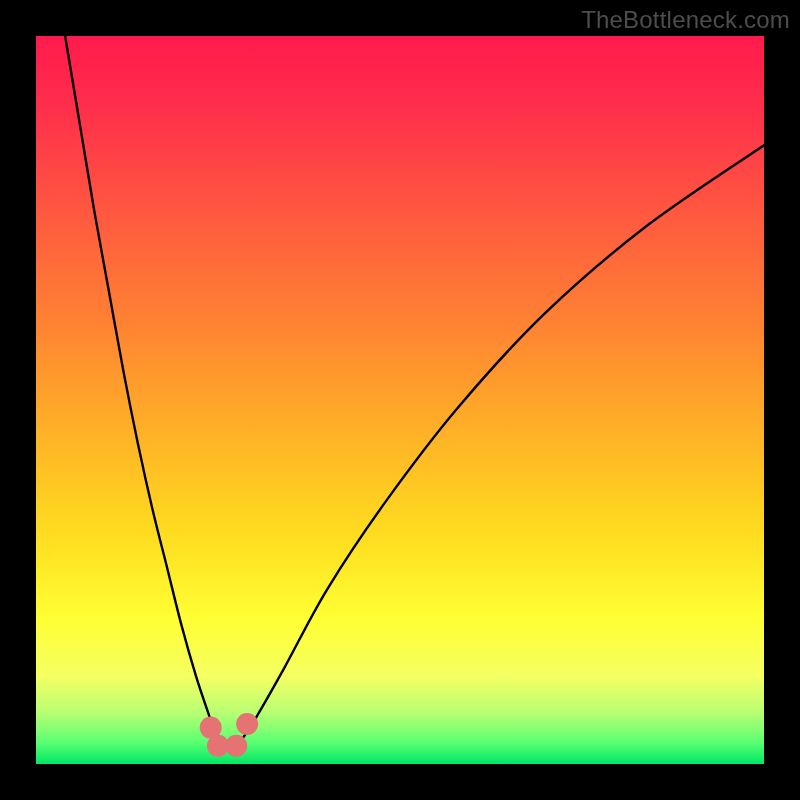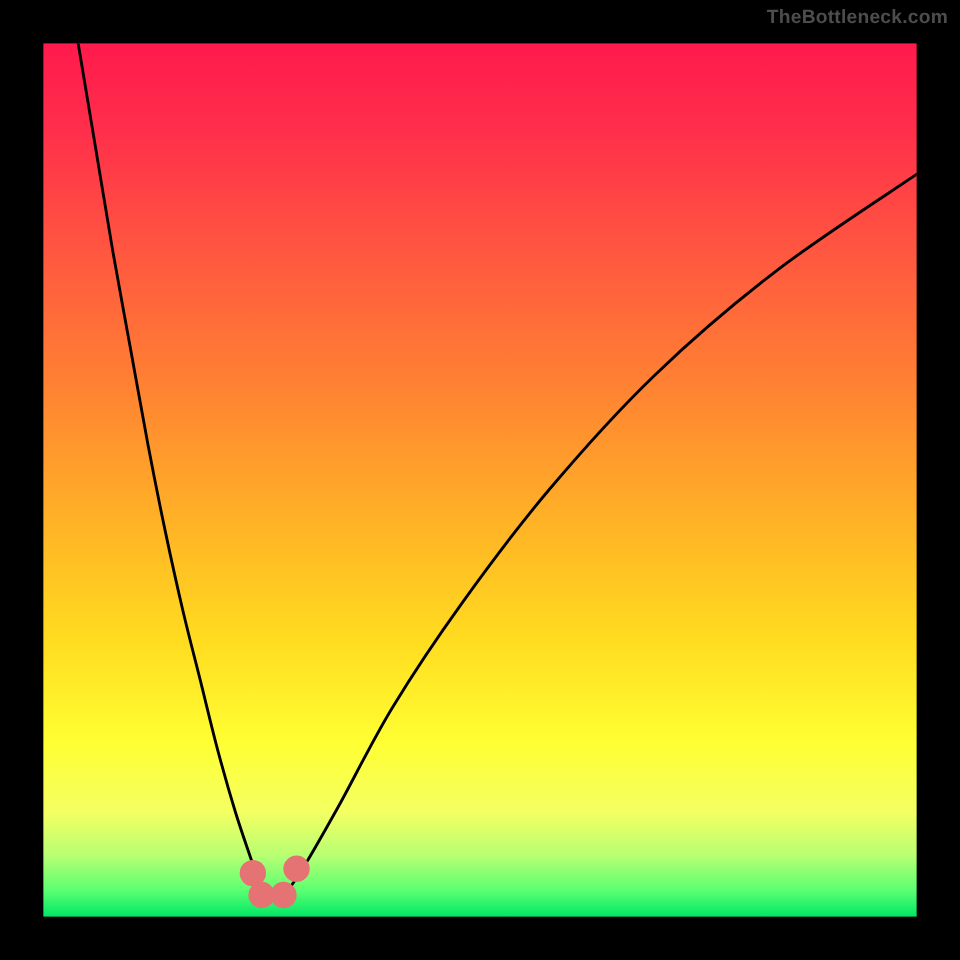--- a/index.html
+++ b/index.html
@@ -46,22 +46,22 @@
     top: 0;
     width: 728px;
     height: 728px;
     pointer-events: none;
   }
   .watermark {
     position: absolute;
     top: 6px;
     right: 10px;
     color: #4d4d4d;
-    font-size: 16px;
-    font-weight: 700;
+    font-size: 24px;
+    font-weight: 400;
     letter-spacing: 0.2px;
   }
   .markers {
     position: absolute;
     left: 0;
     top: 0;
     width: 728px;
     height: 728px;
     pointer-events: none;
   }

